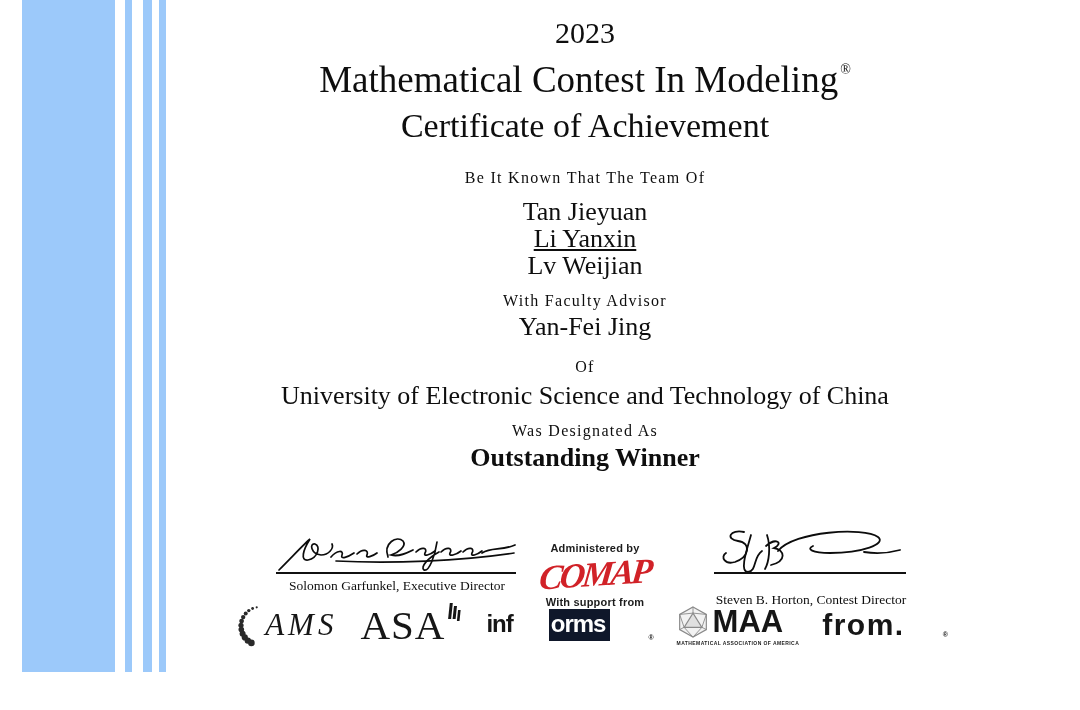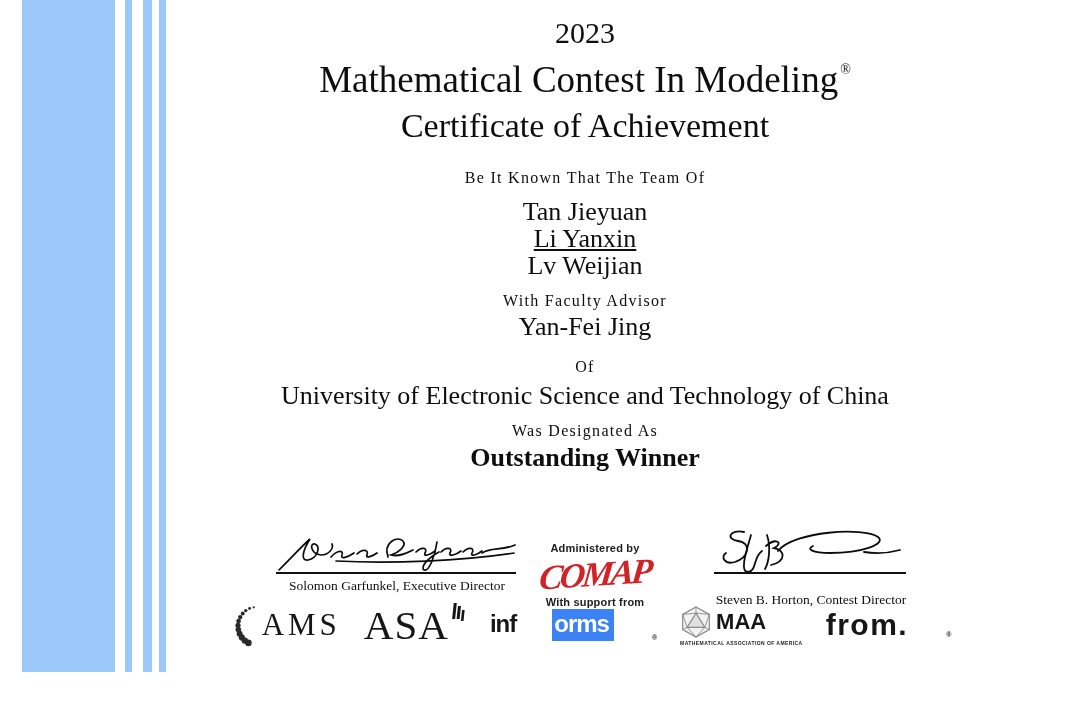--- a/index.html
+++ b/index.html
@@ -66,31 +66,31 @@
   .comap-block .support-label{display:block;margin-top:1px;}
 
   
   .sponsors{
     position:absolute;left:0;top:601px;width:100%;
     display:flex;justify-content:center;align-items:center;gap:23px;
     transform:translateX(6px);
   }
   .sponsor{display:flex;align-items:center;color:#161616;gap:37px;}
   .ams{gap:1px;}
-  .ams .wordmark{font-size:31px;letter-spacing:4px;font-family:"Liberation Serif",serif;}
+  .ams .wordmark{font-size:31px;letter-spacing:4px;font-family:"Liberation Serif",serif;font-style:italic;}
   .asa{gap:2px;align-items:flex-start;}
   .asa .wordmark{font-size:41px;letter-spacing:1px;font-family:Liberation Serif, serif;}
   .informs{font-family:"Liberation Sans",sans-serif;font-weight:700;align-items:baseline;}
   .informs .inf{font-size:24px;letter-spacing:-1px;}
-  .informs .orms{font-size:24px;letter-spacing:-1px;background:#3b82f6;color:#ffffff;padding:1px 5px 3px 2px;margin-left:-1px;}
+  .informs .orms{font-size:24px;letter-spacing:-1px;background:#0f172a;color:#ffffff;padding:1px 5px 3px 2px;margin-left:-1px;}
   .informs .reg{font-size:7px;align-self:flex-end;margin-left:1px;}
   .maa{gap:4px;}
   .maa .maa-col{display:flex;flex-direction:column;align-items:flex-start;}
   .maa .maa-row{display:flex;align-items:center;gap:4px;}
-  .maa .wordmark{font-family:"Liberation Sans",sans-serif;font-weight:700;font-size:22px;letter-spacing:0px;line-height:30px;}
+  .maa .wordmark{font-family:"Liberation Sans",sans-serif;font-weight:700;font-size:31px;letter-spacing:0px;line-height:30px;}
   .maa .maa-caption{font-family:"Liberation Sans",sans-serif;font-weight:700;font-size:5px;letter-spacing:0.42px;color:#222;margin-top:1px;}
   .siam{font-family:"Liberation Sans",sans-serif;font-weight:700;align-items:flex-end;}
   .siam .wordmark{font-size:30px;letter-spacing:1.5px;line-height:26px;}
   .siam .reg{font-size:7px;margin-left:1px;}
 </style>
 </head>
 <body>
 
 <div class="page">
 

